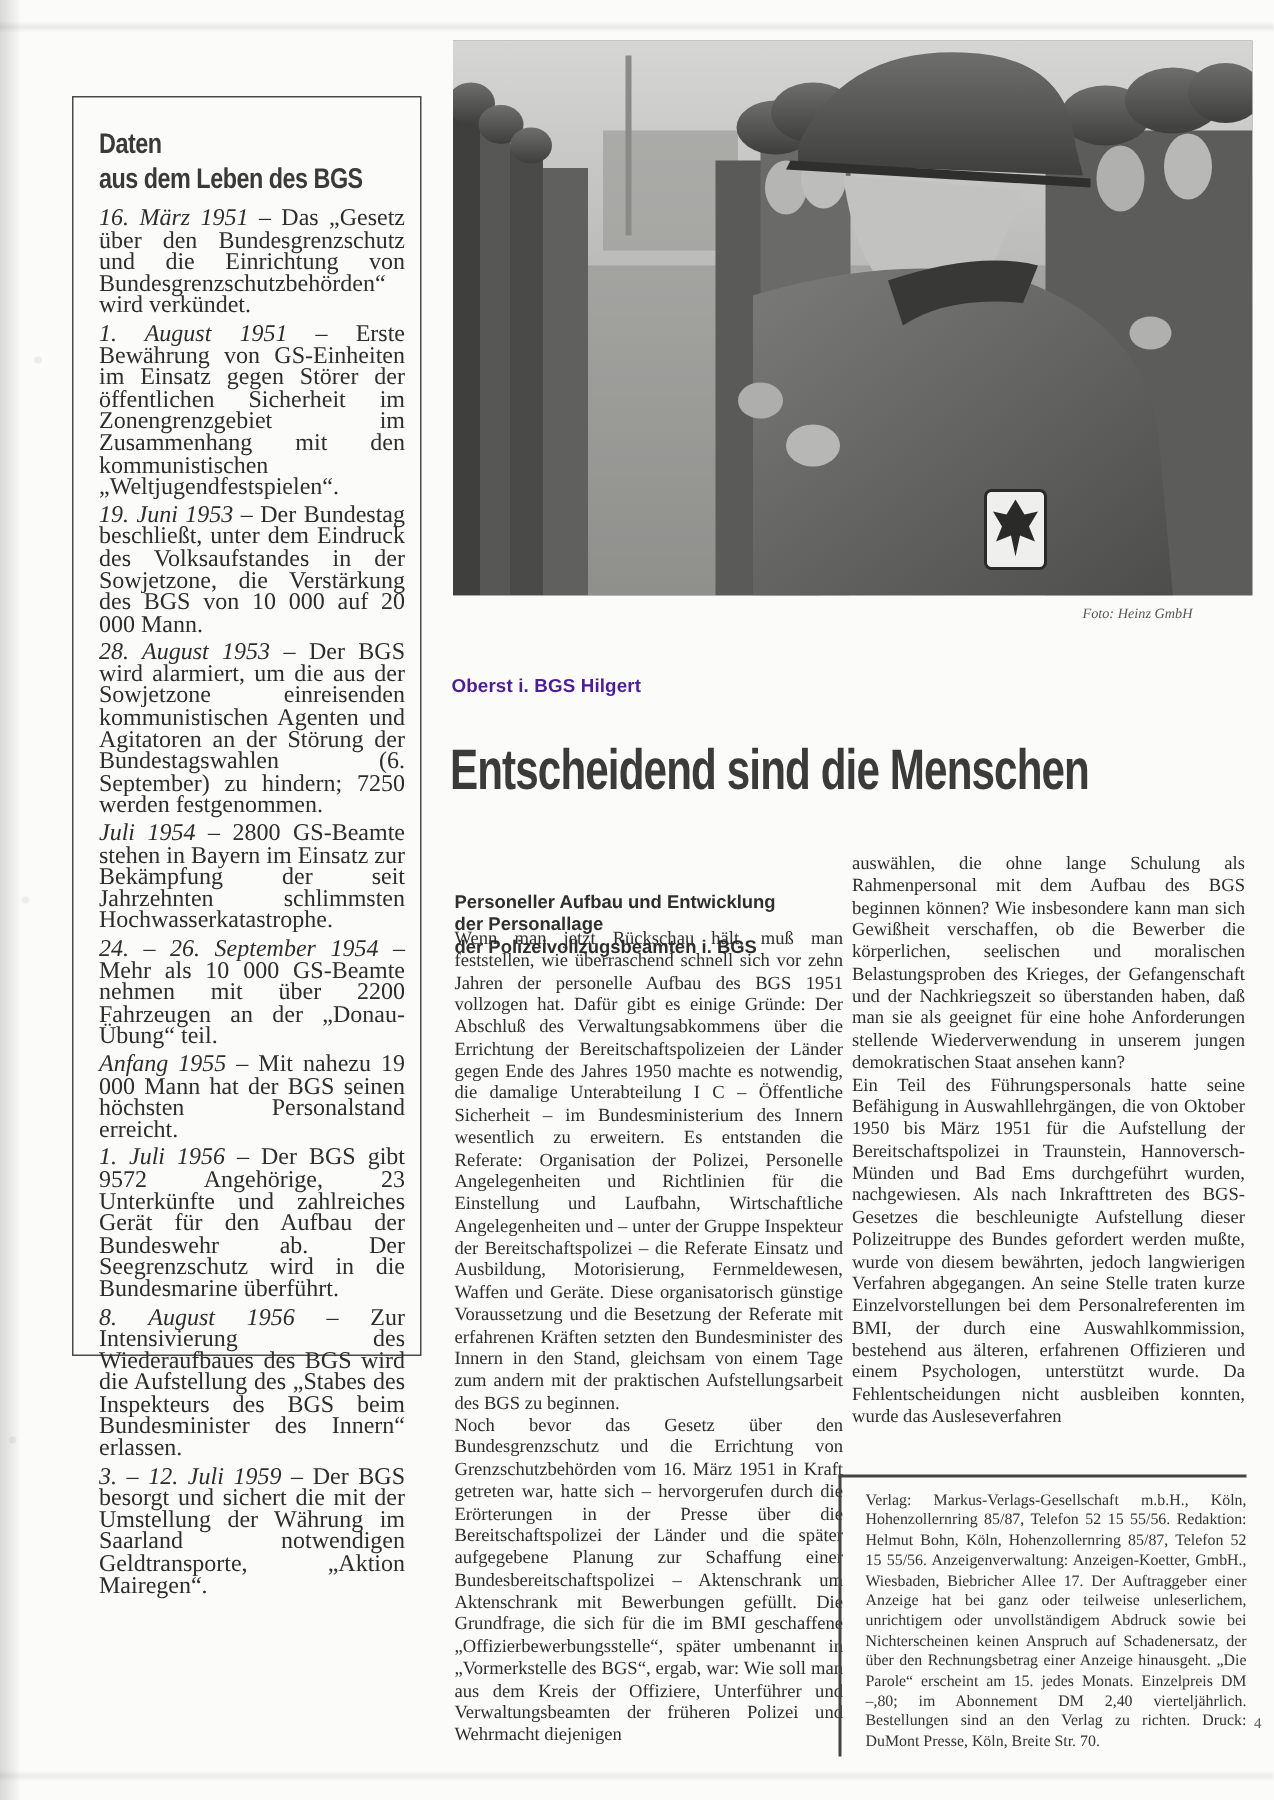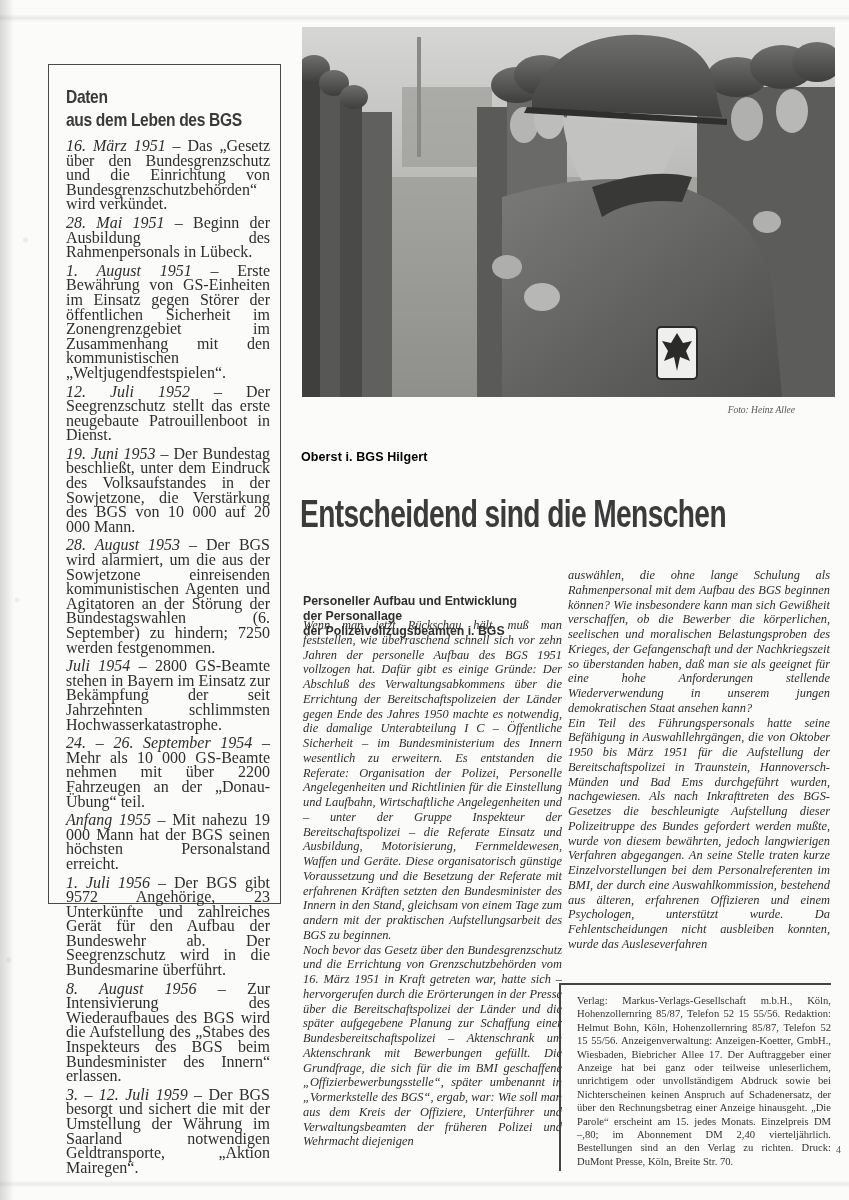--- a/index.html
+++ b/index.html
@@ -57,41 +57,41 @@
     .photo svg { display: block; }
     .photo-credit {
       position: absolute; left: 660px; top: 405px; width: 135px; text-align: right;
       font-style: italic; font-size: 9.5px; color: #555;
     }
 
     
     .byline {
       position: absolute; left: 301px; top: 450px;
       font-family: "Liberation Sans", "DejaVu Sans", sans-serif;
-      font-weight: bold; font-size: 12.5px; color: #000000; letter-spacing: 0.1px;
+      font-weight: bold; font-size: 12.5px; color: #4c1d95; letter-spacing: 0.1px;
     }
     .headline {
       position: absolute; left: 300px; top: 492px;
       font-family: "Liberation Sans", "DejaVu Sans", sans-serif;
       font-weight: bold; font-size: 38px; line-height: 44px; color: #3b3b3b;
       letter-spacing: -0.8px; white-space: nowrap;
       transform: scaleX(0.74); transform-origin: left top;
     }
     .subhead {
       position: absolute; left: 303px; top: 567px; width: 262px;
       font-family: "Liberation Sans", "DejaVu Sans", sans-serif;
       font-weight: bold; font-size: 12.3px; line-height: 14.8px; color: #2f2f2f; margin-top: 27px;
     }
 
     
     .col {
       position: absolute; font-size: 12.4px; line-height: 14.75px;
       text-align: justify; color: #2e2e2e;
     }
-    .col p { margin: 0; text-indent: 0; font-style: italic; }
+    .col p { margin: 0; text-indent: 0; }
     .col-1 { left: 303px; top: 618px; width: 259px; }
     .col-2 { left: 568px; top: 568px; width: 262px; }
 
     
     .imprint-box {
       position: absolute; left: 559px; top: 983px; width: 272px; height: 188px;
       border-top: 2px solid #444; border-left: 2px solid #444; box-sizing: border-box;
       padding: 9px 0 0 16px;
     }
     .imprint-text {
@@ -109,23 +109,21 @@
 <div class="bottom-edge"></div>
 <div class="page-speckle"></div>
 
 <div class="sidebar-box">
   <div class="sidebar-title">
     <div>Daten</div>
     <div>aus dem Leben des BGS</div>
   </div>
   <div id="timeline">
       <p class="timeline-entry"><span class="date">16. März 1951</span><span> – Das „Gesetz über den Bundesgrenzschutz und die Einrichtung von Bundesgrenzschutzbehörden“ wird verkündet.</span></p>
-      <p class="timeline-entry"><span class="date">28. Mai 1951</span><span> – Beginn der Ausbildung des Rahmenpersonals in Lübeck.</span></p>
       <p class="timeline-entry"><span class="date">1. August 1951</span><span> – Erste Bewährung von GS-Einheiten im Einsatz gegen Störer der öffentlichen Sicherheit im Zonengrenzgebiet im Zusammenhang mit den kommunistischen „Weltjugendfestspielen“.</span></p>
-      <p class="timeline-entry"><span class="date">12. Juli 1952</span><span> – Der Seegrenzschutz stellt das erste neugebaute Patrouillenboot in Dienst.</span></p>
       <p class="timeline-entry"><span class="date">19. Juni 1953</span><span> – Der Bundestag beschließt, unter dem Eindruck des Volksaufstandes in der Sowjetzone, die Verstärkung des BGS von 10 000 auf 20 000 Mann.</span></p>
       <p class="timeline-entry"><span class="date">28. August 1953</span><span> – Der BGS wird alarmiert, um die aus der Sowjetzone einreisenden kommunistischen Agenten und Agitatoren an der Störung der Bundestagswahlen (6. September) zu hindern; 7250 werden festgenommen.</span></p>
       <p class="timeline-entry"><span class="date">Juli 1954</span><span> – 2800 GS-Beamte stehen in Bayern im Einsatz zur Bekämpfung der seit Jahrzehnten schlimmsten Hochwasserkatastrophe.</span></p>
       <p class="timeline-entry"><span class="date">24. – 26. September 1954</span><span> – Mehr als 10 000 GS-Beamte nehmen mit über 2200 Fahrzeugen an der „Donau-Übung“ teil.</span></p>
       <p class="timeline-entry"><span class="date">Anfang 1955</span><span> – Mit nahezu 19 000 Mann hat der BGS seinen höchsten Personalstand erreicht.</span></p>
       <p class="timeline-entry"><span class="date">1. Juli 1956</span><span> – Der BGS gibt 9572 Angehörige, 23 Unterkünfte und zahlreiches Gerät für den Aufbau der Bundeswehr ab. Der Seegrenzschutz wird in die Bundesmarine überführt.</span></p>
       <p class="timeline-entry"><span class="date">8. August 1956</span><span> – Zur Intensivierung des Wiederaufbaues des BGS wird die Aufstellung des „Stabes des Inspekteurs des BGS beim Bundesminister des Innern“ erlassen.</span></p>
       <p class="timeline-entry"><span class="date">3. – 12. Juli 1959</span><span> – Der BGS besorgt und sichert die mit der Umstellung der Währung im Saarland notwendigen Geldtransporte, „Aktion Mairegen“.</span></p>
     </div>
 </div>
@@ -191,21 +189,21 @@
     <path d="M290 160 Q350 140 390 150 L380 175 Q330 170 300 190 Z" fill="#383836"></path>
 
     <rect x="355" y="300" width="40" height="52" rx="4" fill="#efefed" stroke="#2a2a28" stroke-width="2"></rect>
     <path d="M375 306 L369 316 L360 314 L366 324 L362 334 L372 330 L375 344 L378 330 L388 334 L384 324 L390 314 L381 316 Z" fill="#2a2a28"></path>
 
     <ellipse cx="240" cy="270" rx="18" ry="14" fill="#b7b7b5"></ellipse>
     <ellipse cx="205" cy="240" rx="15" ry="12" fill="#aeaeac"></ellipse>
     <ellipse cx="465" cy="195" rx="14" ry="11" fill="#b0b0ae"></ellipse>
   </svg>
 </div>
-<div class="photo-credit">Foto: Heinz Allee</div>
+<div class="photo-credit">Foto: Heinz GmbH</div>
 
 <div class="byline">Oberst i. BGS Hilgert</div>
 <div class="headline">Entscheidend sind die Menschen</div>
 <div class="subhead">
   <div>Personeller Aufbau und Entwicklung</div>
   <div>der Personallage</div>
   <div>der Polizeivollzugsbeamten i. BGS</div>
 </div>
 
 <div class="col col-1">

